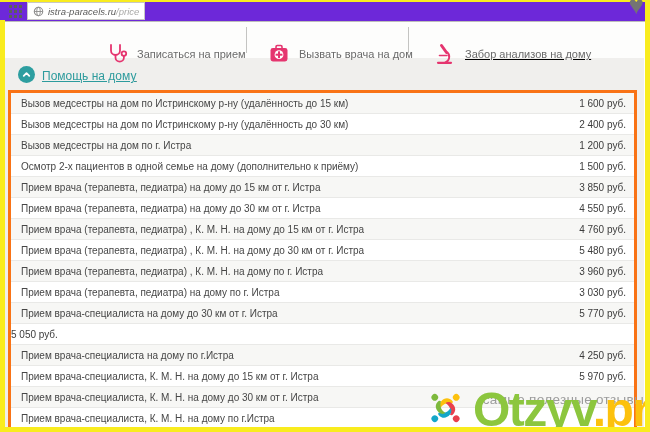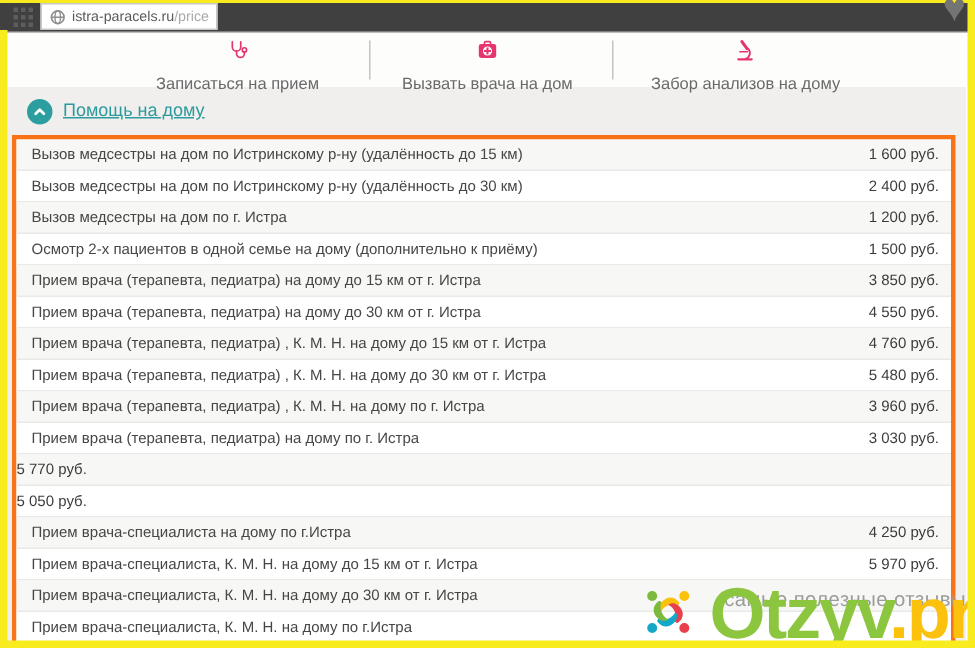--- a/index.html
+++ b/index.html
@@ -8,36 +8,36 @@
     background:#fff;font-family:"Liberation Sans",sans-serif;
     -webkit-font-smoothing:antialiased;
   }
   
   .frame{position:absolute;background:#f9ec1e;z-index:20;}
   .frame-top{top:0;left:0;right:0;height:2px;}
   .frame-left{top:20px;left:0;bottom:0;width:5px;}
   .frame-right{top:0;right:0;bottom:0;width:5px;}
   .frame-bottom{left:0;right:0;bottom:0;height:5px;}
   
-  .browser-bar{position:absolute;top:0;left:0;right:0;height:21px;background:#404040;border-bottom:1px solid #bdbdbb;z-index:5;}
+  .browser-bar{position:absolute;top:0;left:0;right:0;height:21px;background:#6d28d9;border-bottom:1px solid #bdbdbb;z-index:5;font-style:italic;}
   .grid-icon{position:absolute;left:9px;top:5px;width:3px;height:3px;background:#5d5d5d;
     box-shadow:5px 0 #5d5d5d,10px 0 #5d5d5d,0 5px #5d5d5d,5px 5px #5d5d5d,10px 5px #5d5d5d,0 10px #5d5d5d,5px 10px #5d5d5d,10px 10px #5d5d5d;}
   .url-tab{position:absolute;left:27px;top:2px;height:16px;min-width:100px;border:1px solid #c7c7c5;background:#fff;
     display:flex;align-items:center;padding:0 5px;gap:4px;}
   .url-text{font-size:9.5px;color:#5a5a5a;white-space:nowrap;letter-spacing:0;}
   .url-path{color:#aaaaa8;}
   .heart{position:absolute;right:6px;top:-8px;font-size:26px;color:#747474;z-index:25;line-height:1;}
   
   .toolbar{position:absolute;top:22px;left:0;right:6px;height:36px;background:#fdfdfc;z-index:4;}
-  .tb-btn{position:absolute;top:4px;height:36px;display:flex;align-items:center;gap:9px;cursor:pointer;flex-direction:column;}
+  .tb-btn{position:absolute;top:14px;height:36px;display:flex;align-items:center;gap:9px;cursor:pointer;}
   .tb-btn span.lbl{font-size:11px;color:#6a6a6a;white-space:nowrap;}
   .tb-sep{position:absolute;top:5px;height:26px;width:1px;background:#c4c4c2;}
   
   .content{position:absolute;top:58px;left:5px;right:6px;bottom:0;background:#f0efed;z-index:3;}
-  .section-header{position:absolute;top:8px;left:13px;display:flex;align-items:flex-start;gap:7px;}
+  .section-header{position:absolute;top:8px;left:13px;display:flex;align-items:flex-end;gap:7px;text-decoration:underline;}
   .chev-circle{width:17px;height:17px;border-radius:50%;background:#2d9ea0;display:flex;align-items:center;justify-content:center;}
   .section-link{font-size:12px;color:#2d9b9d;text-decoration:underline;cursor:pointer;}
   .ptable{position:absolute;top:32px;left:3px;width:629px;background:#fff;border:3px solid #f97316;box-sizing:border-box;}
   .trow{height:21px;box-sizing:border-box;border-bottom:1px solid #e9e9e7;display:flex;align-items:center;}
   .trow:last-child{border-bottom:none;justify-content:flex-end;}
   .trow:nth-child(odd){background:#f7f7f5;}
   .trow:nth-child(even){background:#ffffff;}
   .svc{flex:1;font-size:10px;color:#464646;padding-left:10px;white-space:nowrap;overflow:hidden;}
   .prc{font-size:10px;color:#3c3c3c;padding-right:8px;white-space:nowrap;}
   
@@ -79,21 +79,21 @@
       <svg width="22" height="22" viewBox="0 0 22 22">
         <rect x="8" y="2.5" width="6" height="4" rx="1.2" fill="none" stroke="#e5356f" stroke-width="1.6"></rect>
         <rect x="2.5" y="5" width="17" height="13.5" rx="2.4" fill="#e5356f"></rect>
         <circle cx="11" cy="11.7" r="4.4" fill="#fff"></circle>
         <rect x="10" y="8.3" width="2" height="6.8" fill="#e5356f"></rect>
         <rect x="7.6" y="10.7" width="6.8" height="2" fill="#e5356f"></rect>
       </svg>
       <span class="lbl">Вызвать врача на дом</span>
     </div>
     <div class="tb-sep" style="left:408px;"></div>
-    <div class="tb-btn" style="left:434px;">
+    <div class="tb-btn" style="left:434px;text-decoration:underline;">
       <svg width="22" height="22" viewBox="0 0 22 22">
         <line x1="7.5" y1="2.5" x2="12.5" y2="9.5" stroke="#e5356f" stroke-width="3" stroke-linecap="round"></line>
         <path d="M13.5 9.5 a6 6 0 0 1 -2.5 10" fill="none" stroke="#e5356f" stroke-width="1.8" stroke-linecap="round"></path>
         <line x1="5.5" y1="12.5" x2="13" y2="12.5" stroke="#e5356f" stroke-width="1.6" stroke-linecap="round"></line>
         <line x1="4" y1="19.8" x2="17" y2="19.8" stroke="#e5356f" stroke-width="2.2" stroke-linecap="round"></line>
       </svg>
       <span class="lbl">Забор анализов на дому</span>
     </div>
   </div>
 
@@ -141,20 +141,21 @@
         </div>
         <div class="trow">
           <span class="svc">Прием врача (терапевта, педиатра) , К. М. Н. на дому по г. Истра</span>
           <span class="prc">3 960 руб.</span>
         </div>
         <div class="trow">
           <span class="svc">Прием врача (терапевта, педиатра) на дому по г. Истра</span>
           <span class="prc">3 030 руб.</span>
         </div>
         <div class="trow">
+          <span class="svc">Прием врача-специалиста на дому до 30 км от г. Истра</span>
           <span class="prc">5 770 руб.</span>
         </div>
         <div class="trow">
           <span class="prc">5 050 руб.</span>
         </div>
         <div class="trow">
           <span class="svc">Прием врача-специалиста на дому по г.Истра</span>
           <span class="prc">4 250 руб.</span>
         </div>
         <div class="trow">

